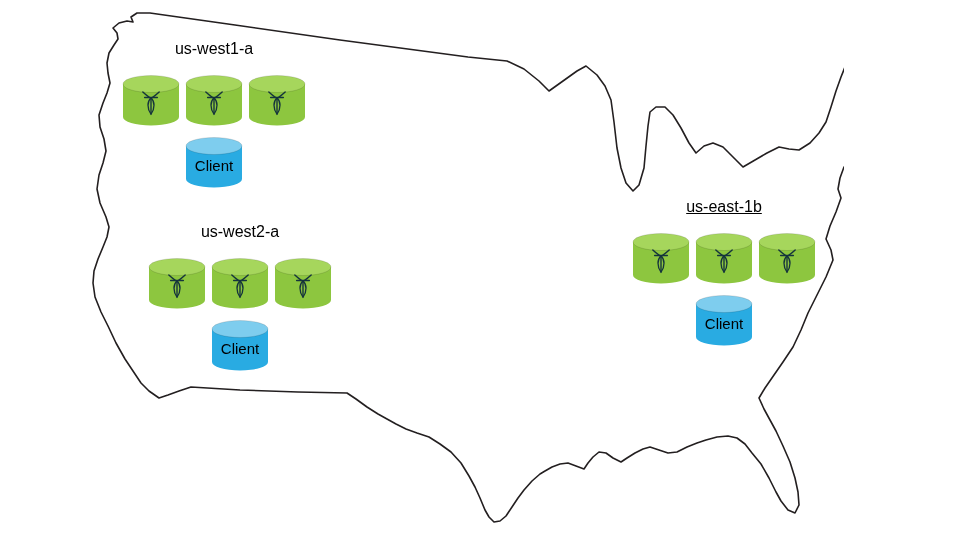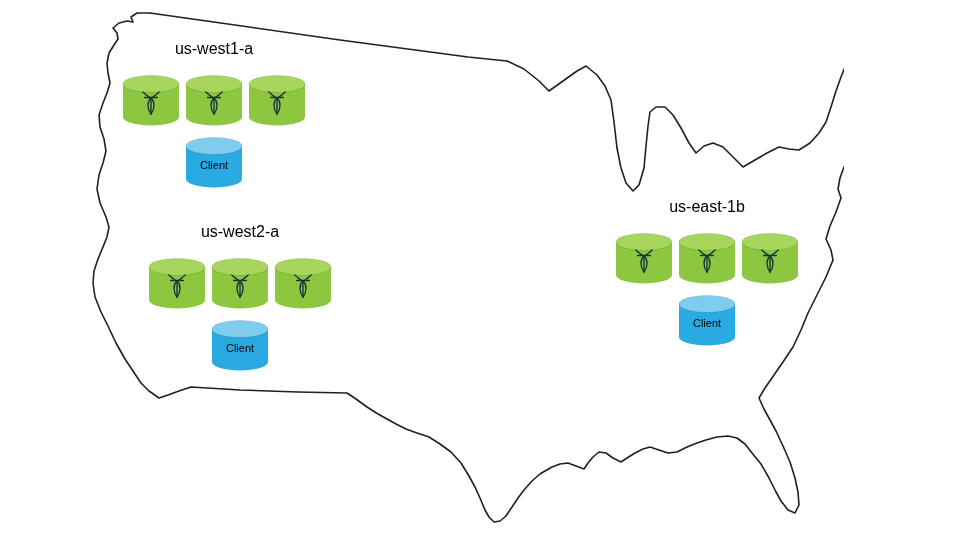--- a/index.html
+++ b/index.html
@@ -66,21 +66,21 @@
     stroke-width: 1.5;
     stroke-linecap: round;
   }
   .client-label {
     position: absolute;
     left: 0;
     top: 54%;
     width: 100%;
     transform: translateY(-50%);
     text-align: center;
-    font-size: 11px;
+    font-size: 15px;
     color: var(--label-color, #000);
   }
 </style>
 </head>
 <body>
 
 <div id="canvas">
   <svg id="map" viewBox="0 0 960 540" aria-hidden="true">
     <path d="M150 13 L235 25 L340 40 L468 57 L507 61
       L524 69 L539 81 L549 91 L563 81 L577 71 L586 66 L597 75 L605 86 L611 100
@@ -202,21 +202,21 @@
   </div>
         </div>
     <div class="client-cyl">
       <svg class="cyl" viewBox="0 0 58 53" width="58" height="53">
         <path class="cyl-body client" d="M1 10 v33 a28 8.5 0 0 0 56 0 v-33 z"></path>
         <ellipse class="cyl-top client" cx="29" cy="10" rx="28" ry="8.5"></ellipse>
       </svg>
       <div class="client-label">Client</div>
     </div>
   </div>
-      <div class="region" style="left: 615px; top: 198px;">
+      <div class="region" style="left: 632px; top: 198px; text-decoration: underline;">
     <div class="region-label">us-east-1b</div>
     <div class="node-row">
           <div class="node-cyl">
     <svg class="cyl" viewBox="0 0 58 53" width="58" height="53">
       <path class="cyl-body node" d="M1 10 v33 a28 8.5 0 0 0 56 0 v-33 z"></path>
       <ellipse class="cyl-top node" cx="29" cy="10" rx="28" ry="8.5"></ellipse>
     </svg>
     <svg class="bug" viewBox="0 0 22 28" width="20" height="26">
       <path d="M11 9 C8 7 5 5 2 2"></path>
       <path d="M11 9 C14 7 17 5 20 2"></path>

